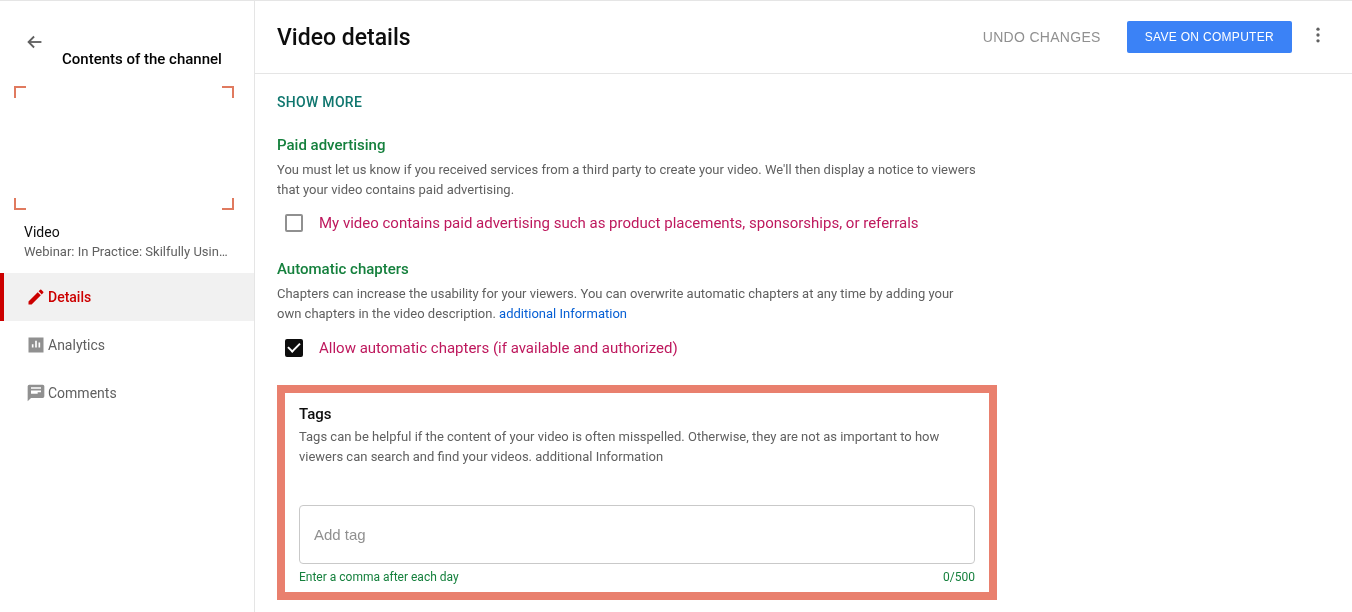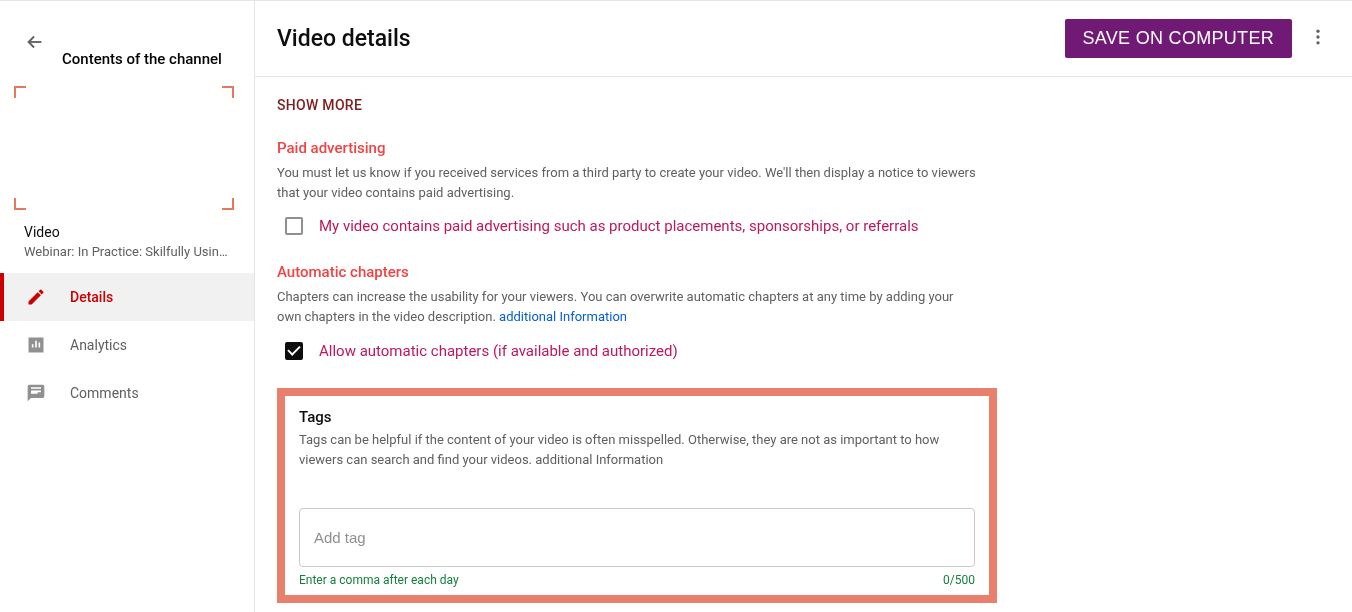--- a/index.html
+++ b/index.html
@@ -17,33 +17,33 @@
 .thumb .bl { bottom: 0; left: 0; border-right: none; border-top: none; }
 .thumb .br { bottom: 0; right: 0; border-left: none; border-top: none; }
 .video-meta { padding: 0 24px 14px 24px; }
 .video-meta .vlabel { font-size: 14px; color: #0d0d0d; margin-bottom: 4px; font-weight: 400; }
 .video-meta .vname { font-size: 13px; color: #606060; white-space: nowrap; overflow: hidden; text-overflow: ellipsis; max-width: 210px; }
 .nav { padding: 0; }
 .nav-item { display: flex; align-items: center; height: 48px; padding-left: 24px; cursor: pointer; }
 .nav-item.active { background: #f1f1f1; border-left: 4px solid #cc0000; padding-left: 20px; }
 .nav-item .nicon { width: 24px; height: 24px; display: flex; align-items: center; justify-content: center; color: #909090; }
 .nav-item.active .nicon { color: #cc0000; }
-.nav-item .nlabel { font-size: 14px; margin-left: 22px; color: #606060; font-weight: 400; }
+.nav-item .nlabel { font-size: 14px; color: #606060; font-weight: 400; }
 .nav-item.active .nlabel { color: #cc0000; font-weight: 500; }
 .main { flex: 1; display: flex; flex-direction: column; overflow: hidden; justify-content: space-between; }
 .topbar { display: flex; align-items: center; justify-content: space-between; padding: 18px 22px 18px 22px; border-bottom: 1px solid #e5e5e5; }
 .topbar h1 { font-size: 23px; font-weight: 500; color: #0d0d0d; }
 .topbar .actions { display: flex; align-items: center; gap: 14px; }
 .btn-text { font-size: 14px; font-weight: 500; color: #909090; letter-spacing: 0.3px; cursor: pointer; background: none; border: none; padding: 8px 12px; }
-.btn-primary { font-size: 18px; font-weight: 500; color: #fff; background: #701a75; border: none; padding: 9px 18px; border-radius: 2px; letter-spacing: 0.3px; cursor: pointer; }
+.btn-primary { font-size: 12px; font-weight: 500; color: #fff; background: #3b82f6; border: none; padding: 9px 18px; border-radius: 2px; letter-spacing: 0.3px; cursor: pointer; }
 .more-icon { color: #606060; cursor: pointer; padding: 6px 2px; }
 .content { padding: 18px 22px; overflow-y: auto; flex: 1; }
-.show-more { color: #7f1d1d; font-size: 14px; font-weight: 500; letter-spacing: 0.3px; cursor: pointer; display: inline-block; margin-bottom: 26px; }
+.show-more { color: #0f766e; font-size: 14px; font-weight: 500; letter-spacing: 0.3px; cursor: pointer; display: inline-block; margin-bottom: 26px; }
 .section { margin-bottom: 28px; max-width: 700px; }
-.section h3 { font-size: 15px; font-weight: 500; color: #ef4444; margin-bottom: 6px; }
+.section h3 { font-size: 15px; font-weight: 500; color: #15803d; margin-bottom: 6px; }
 .section .desc { font-size: 13px; color: #606060; line-height: 1.55; }
 .section .desc a, .section .desc .link { color: #065fd4; cursor: pointer; text-decoration: none; }
 .check-row { display: flex; align-items: center; margin-top: 14px; margin-bottom: 14px; padding-left: 8px; }
 .checkbox { width: 18px; height: 18px; border: 2px solid #909090; border-radius: 2px; display: inline-flex; align-items: center; justify-content: center; cursor: pointer; flex-shrink: 0; }
 .checkbox.checked { background: #0d0d0d; border-color: #0d0d0d; }
 .checkbox.checked::after { content: ""; width: 10px; height: 5px; border-left: 2px solid #fff; border-bottom: 2px solid #fff; transform: rotate(-45deg) translate(1px, -1px); }
 .check-label { font-size: 15px; color: #be185d; margin-left: 16px; }
 .highlight-box { border: 8px solid #e9806e; padding: 12px 14px 8px 14px; max-width: 720px; }
 .highlight-box h3 { font-size: 15px; font-weight: 500; margin-bottom: 4px; }
 .highlight-box .desc { font-size: 13px; color: #606060; line-height: 1.55; }
@@ -103,20 +103,21 @@
           </span>
         <span class="nlabel">Comments</span>
       </div>
     </nav>
   </aside>
 
   <main class="main">
     <div class="topbar">
       <h1>Video details</h1>
       <div class="actions">
+        <button class="btn-text">UNDO CHANGES</button>
         <button class="btn-primary">SAVE ON COMPUTER</button>
         <span class="more-icon"><svg width="20" height="20" viewBox="0 0 24 24" fill="currentColor">
               <circle cx="12" cy="5" r="2"></circle>
               <circle cx="12" cy="12" r="2"></circle>
               <circle cx="12" cy="19" r="2"></circle>
             </svg></span>
       </div>
     </div>
 
     <div class="content">

